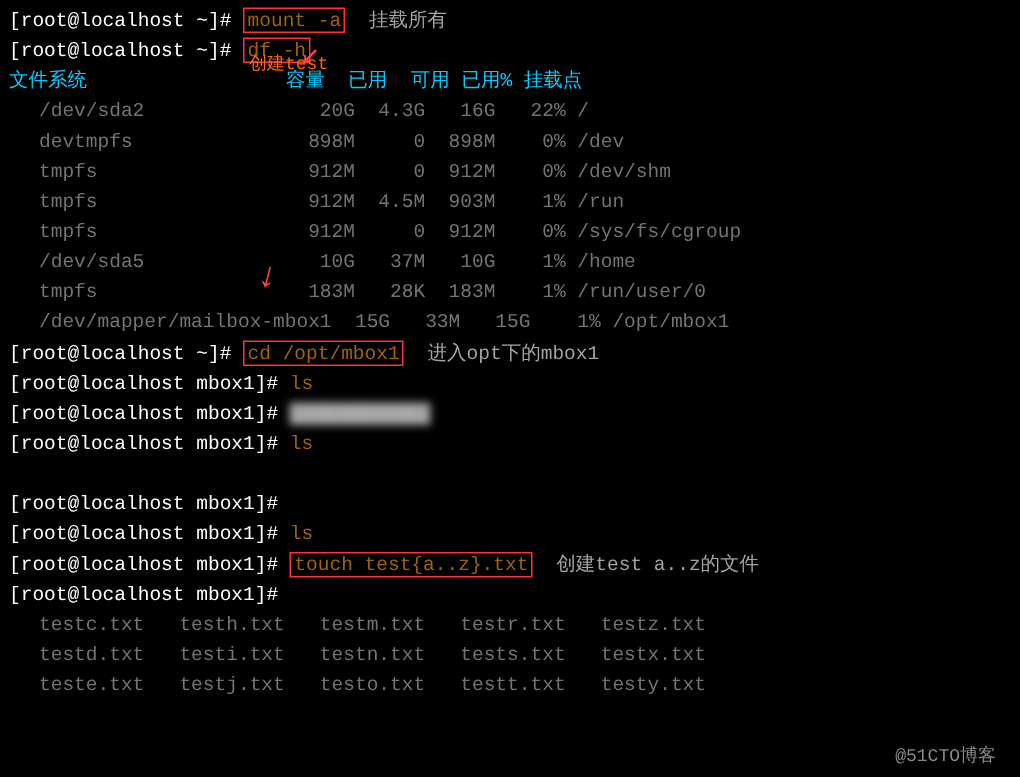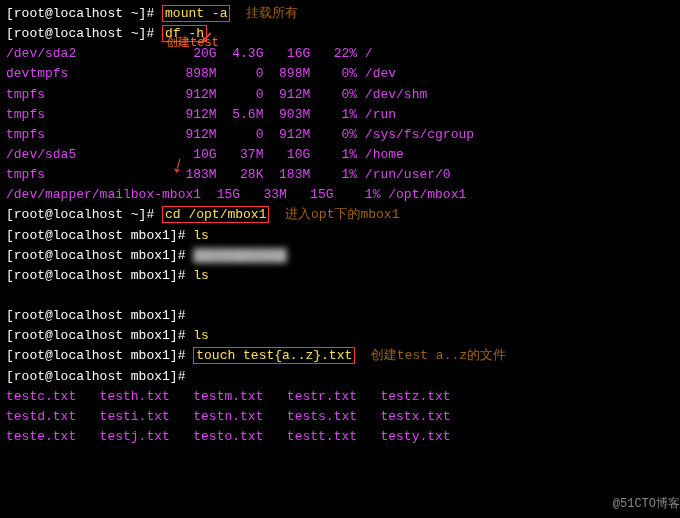--- a/index.html
+++ b/index.html
@@ -34,49 +34,50 @@
       white-space: pre;
       flex-wrap: nowrap;
     }
 
     .prompt {
       color: #ffffff;
       white-space: pre;
     }
 
     .cmd-text {
-      color: #fde047;
+      color: #a16207;
       white-space: pre;
     }
 
     .comment-text {
-      color: #a16207;
+      color: #a3a3a3;
       white-space: pre;
     }
 
     .header-text {
       color: #00ccff;
       white-space: pre;
     }
 
     .normal-text {
-      color: #d946ef;
+      color: #737373;
       white-space: pre;
+      margin-left: 20px;
     }
 
     .highlight-box {
       border: 1.5px solid #ff3333;
       padding: 0 2px;
       display: inline;
     }
 
     .watermark {
       position: absolute;
       bottom: 6px;
-      right: 0;
+      right: 16px;
       color: #888888;
       font-size: 12px;
     }
   </style>
 </head>
 <body>
 
 <div class="terminal">
 
   <div class="line">
@@ -85,32 +86,35 @@
 
   <div class="line">
     <span class="prompt">[root@localhost ~]# </span><span class="cmd-text"><span class="highlight-box">df -h</span></span>
   </div>
 
   <div style="position:relative; height:0; overflow:visible;">
     <span style="position:absolute; top:-10px; left:160px; color:#ff6600; font-size:12px; white-space:pre;">创建test</span>
     <span style="position:absolute; top:-22px; left:195px; color:#ff4444; font-size:20px;">↙</span>
   </div>
 
+  <div class="line">
+    <span class="header-text">文件系统                 容量  已用  可用 已用% 挂载点</span>
+  </div>
 
   <div class="line">
     <span class="normal-text">/dev/sda2               20G  4.3G   16G   22% /</span>
   </div>
   <div class="line">
     <span class="normal-text">devtmpfs               898M     0  898M    0% /dev</span>
   </div>
   <div class="line">
     <span class="normal-text">tmpfs                  912M     0  912M    0% /dev/shm</span>
   </div>
   <div class="line">
-    <span class="normal-text">tmpfs                  912M  5.6M  903M    1% /run</span>
+    <span class="normal-text">tmpfs                  912M  4.5M  903M    1% /run</span>
   </div>
   <div class="line">
     <span class="normal-text">tmpfs                  912M     0  912M    0% /sys/fs/cgroup</span>
   </div>
   <div class="line">
     <span class="normal-text">/dev/sda5               10G   37M   10G    1% /home</span>
   </div>
   <div class="line" style="position:relative;">
     <span class="normal-text">tmpfs                  183M   28K  183M    1% /run/user/0</span>
     <span style="position:absolute; left:165px; top:-18px; color:#ff4444; font-size:24px; transform:rotate(15deg);">↓</span>

